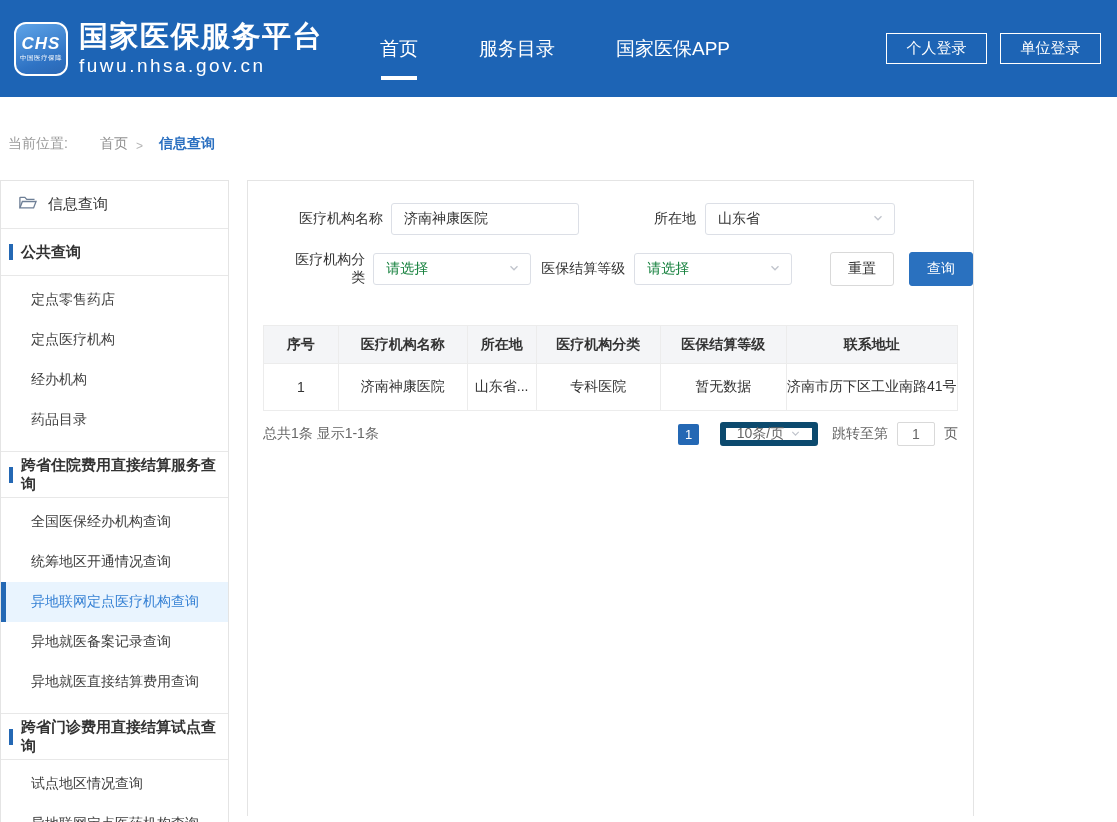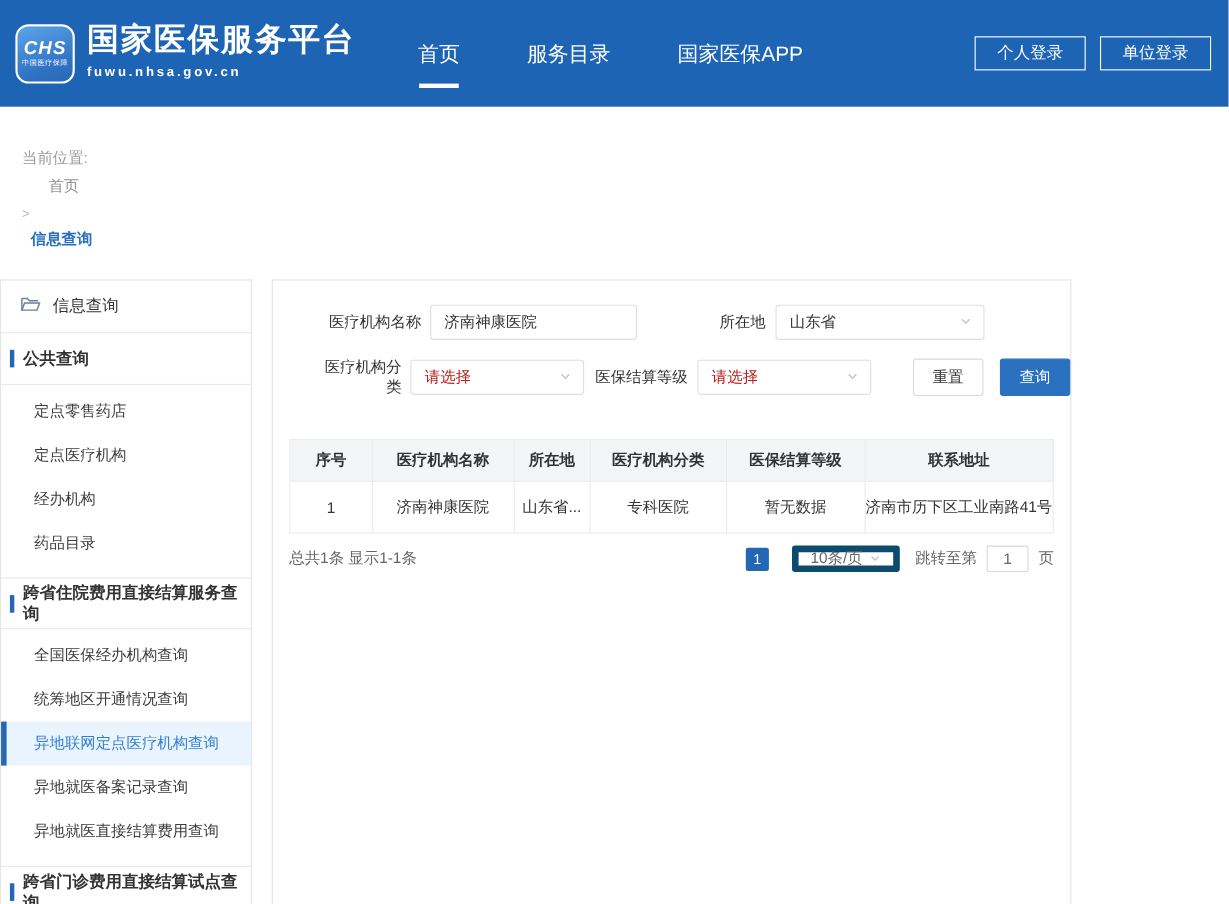--- a/index.html
+++ b/index.html
@@ -9,31 +9,31 @@
   
   .top-header { height:97px; background:#1d64b5; display:flex; align-items:center; padding:0 16px 0 14px; }
   .logo-area { display:flex; align-items:center; cursor:pointer; }
   .logo-icon { width:54px; height:54px; border:2px solid #fff; border-radius:12px;
                background:linear-gradient(160deg,#5ea4e8 0%,#2f73c4 70%,#2a67b4 100%);
                display:flex; flex-direction:column; align-items:center; justify-content:center; color:#fff; }
   .logo-icon .chs { font-size:17px; font-weight:bold; font-style:italic; letter-spacing:1px; line-height:18px; }
   .logo-icon .chs-sub { font-size:6.5px; letter-spacing:0.5px; line-height:9px; white-space:nowrap; }
   .brand { margin-left:11px; color:#fff; }
   .brand-title { font-size:29px; font-weight:bold; letter-spacing:1.5px; line-height:33px; }
-  .brand-url { font-size:12px; letter-spacing:2.5px; line-height:25px; font-weight:700; }
+  .brand-url { font-size:19px; letter-spacing:2.5px; line-height:25px; font-weight:400; }
   .top-nav { display:flex; margin-left:55px; gap:57px; }
   .nav-item { color:#fff; font-size:19px; position:relative; cursor:pointer; padding:4px 2px; }
   .nav-item.active::after { content:""; position:absolute; left:50%; transform:translateX(-50%);
                             bottom:-14px; width:36px; height:4px; background:#fff; }
   .auth-buttons { margin-left:auto; display:flex; gap:13px;align-items:center; }
   .auth-btn { width:101px; height:31px; border:1px solid #fff; background:transparent; color:#fff;
               font-size:15px; cursor:pointer; font-family:inherit; }
 
   
-  .breadcrumb { margin-top:38px; padding-left:20px; font-size:14px; color:#9b9b9b; display:flex; gap:8px; align-items:flex-start;flex-direction:column; }
+  .breadcrumb { margin-top:38px; padding-left:8px; font-size:14px; color:#9b9b9b; display:flex; gap:8px; align-items:flex-end; }
   .crumb-home { color:#909090; cursor:pointer; margin-left:24px; }
   .crumb-sep { color:#b5b5b5; font-size:12px; }
   .crumb-current { color:#2a6fc0; font-weight:bold; cursor:pointer; margin-left:8px; }
 
   
   .layout { display:flex; margin-top:27px; align-items:flex-start; }
 
   
   .sidebar { width:229px; min-height:636px; background:#fff; border:1px solid #e4e4e4; border-bottom:none; flex-shrink:0; }
   .side-title { height:48px; display:flex; align-items:center; padding-left:17px; gap:11px;
@@ -50,21 +50,21 @@
   .main-box { width:727px; min-height:636px; margin-left:18px; border:1px solid #e4e4e4; border-bottom:none;
               background:#fff; padding-top:22px; }
   .filter-row { display:flex; align-items:center; padding-left:43px; margin-bottom:16px; }
   .f-label1 { width:92px; text-align:right; margin-right:8px; font-size:14px; color:#333; }
   .f-label2 { width:117px; text-align:right; margin-right:9px; font-size:14px; color:#333; }
   .text-input { width:188px; height:32px; border:1px solid #dcdfe6; border-radius:3px; padding:0 12px;
                 font-size:14px; color:#333; font-family:inherit; outline:none; }
   .select { width:190px; height:32px; border:1px solid #dcdfe6; border-radius:3px; display:flex;
             align-items:center; padding:0 10px 0 12px; font-size:14px; cursor:pointer; background:#fff; }
   .select .sel-text { flex:1; color:#333; }
-  .select .sel-text.placeholder { color:#b91c1c; }
+  .select .sel-text.placeholder { color:#15803d; }
   .btn { height:34px; width:79px; font-size:14px; border-radius:3px; cursor:pointer; font-family:inherit; }
   .btn-reset { margin-left:38px; background:#fff; border:1px solid #d9d9d9; color:#333; }
   .btn-search { margin-left:15px; background:#2a71bf; border:1px solid #2a71bf; color:#fff; }
 
   
   .results-table { border-collapse:collapse; margin:38px 15px 0 15px; table-layout:fixed; }
   .results-table th, .results-table td { border:1px solid #ececec; text-align:center; font-size:14px; }
   .results-table th { height:38px; background:#f4f5f7; font-weight:bold; color:#333; }
   .results-table td { height:47px; color:#333; }
 

